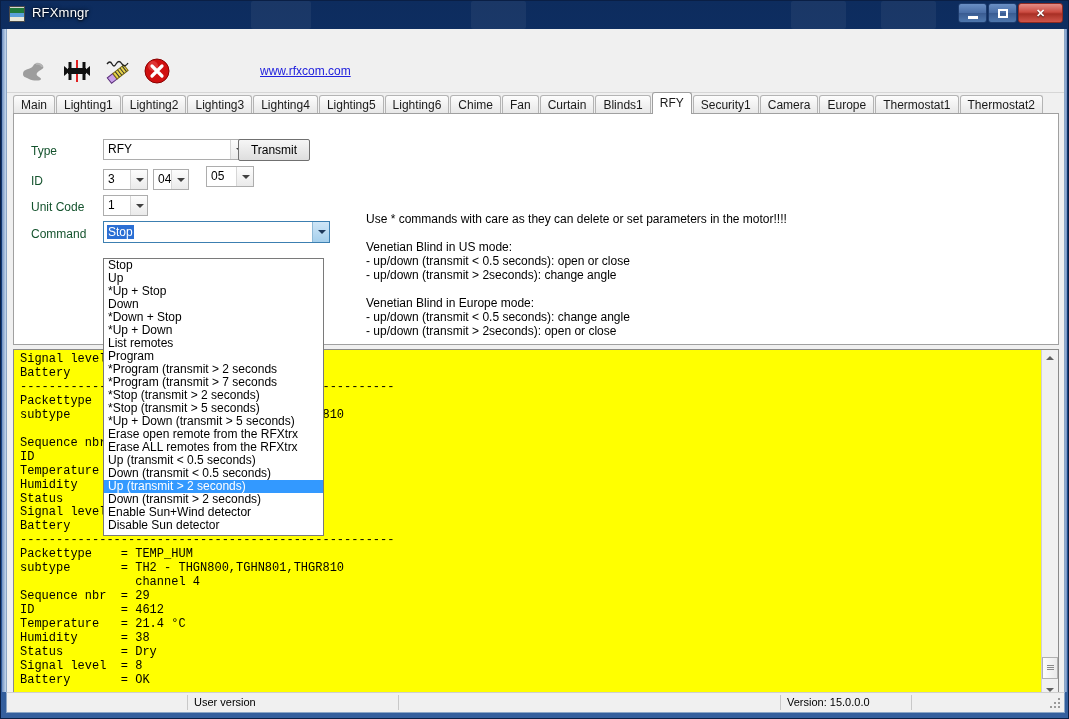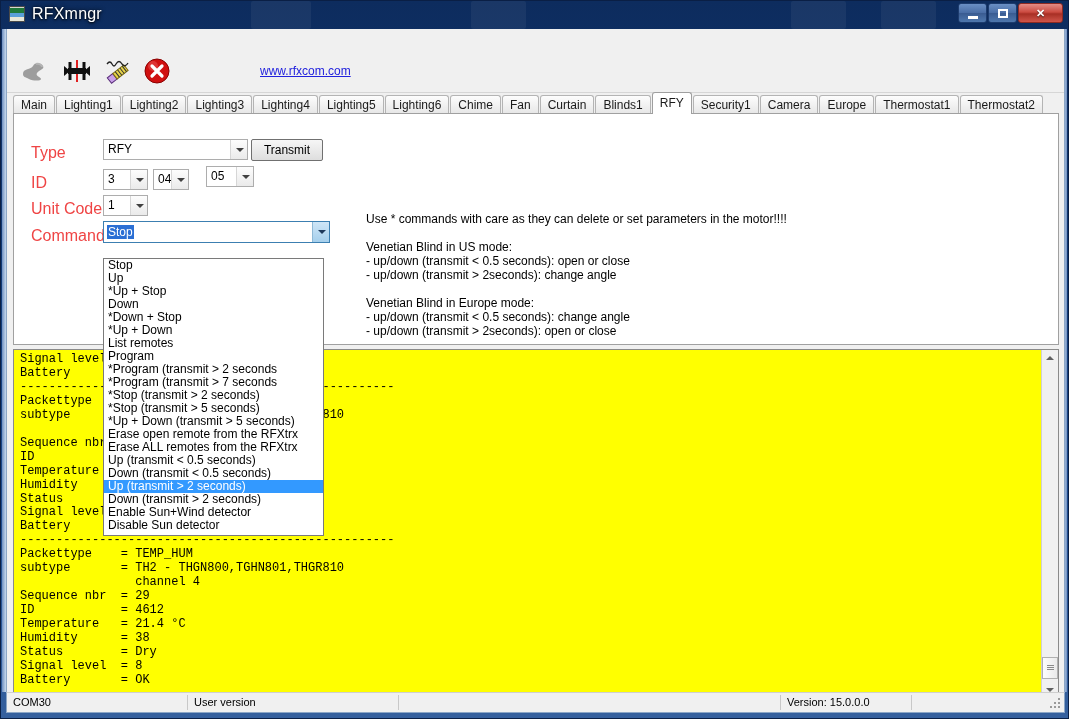--- a/index.html
+++ b/index.html
@@ -41,21 +41,21 @@
     border: 1px solid #4a4a4a;
     box-sizing: border-box;
     overflow: hidden;
   }
   #title-icon .g1 { position:absolute; left:0; top:1px; width:14px; height:5px; background:#1f7a3a; }
   #title-icon .g2 { position:absolute; left:0; top:6px; width:14px; height:4px; background:#5aa0d8; }
   #title-icon .g3 { position:absolute; left:0; top:10px; width:14px; height:4px; background:#e8e8d8; }
   #title-text {
     position: absolute; left: 31px; top: 4px;
     color: #ffffff;
-    font-size: 16px;
+    font-size: 13px;
     font-family: "Liberation Sans", sans-serif;
     text-shadow: 0 0 4px rgba(0,0,0,.9), 0 1px 2px rgba(0,0,0,.8);
     letter-spacing: .2px;
   }
   
   .tb-reflect {
     position: absolute; top: 0; height: 28px;
     background: rgba(255,255,255,.055);
     border-radius: 2px;
   }
@@ -181,21 +181,21 @@
   
   #form-panel {
     position: absolute; left: 6px; top: 84px;
     width: 1046px; height: 232px;
     background: #ffffff;
     border: 1px solid #a0a0a0;
     box-sizing: border-box;
   }
   .field-label {
     position: absolute;
-    font-size: 16px; color: #ef4444;
+    font-size: 12px; color: #14532d;
   }
   .combo {
     position: absolute;
     height: 21px;
     background: #ffffff;
     border: 1px solid #adadad;
     box-sizing: border-box;
   }
   .combo .val {
     position: absolute; left: 4px; top: 2px;
@@ -489,21 +489,21 @@
       </div>
     </div>
 
     <div id="form-panel">
 
       <span class="field-label" style="left:17px; top:30px;">Type</span>
       <div class="combo" style="left:89px; top:25px; width:145px;">
         <span class="val">RFY</span>
         <span class="arrowbox"></span>
       </div>
-      <div id="transmit-btn" style="left:237px; top:25px;">Transmit</div>
+      <div id="transmit-btn" style="left:224px; top:25px;">Transmit</div>
 
       <span class="field-label" style="left:17px; top:60px;">ID</span>
       <div class="combo" style="left:89px; top:55px; width:45px;">
         <span class="val">3</span>
         <span class="arrowbox"></span>
       </div>
       <div class="combo" style="left:139px; top:55px; width:36px;">
         <span class="val">04</span>
         <span class="arrowbox"></span>
       </div>
@@ -593,21 +593,20 @@
         <div class="dd-item">Down (transmit &lt; 0.5 seconds)</div>
         <div class="dd-item selected">Up (transmit &gt; 2 seconds)</div>
         <div class="dd-item">Down (transmit &gt; 2 seconds)</div>
         <div class="dd-item">Enable Sun+Wind detector</div>
         <div class="dd-item">Disable Sun detector</div>
       </div>
 
   </div>
 
   <div id="statusbar">
-    <div class="status-cell" style="left:0; width:180px;">COM30</div>
     <div class="status-sep" style="left:180px;"></div>
     <div class="status-cell" style="left:181px; width:210px;">User version</div>
     <div class="status-sep" style="left:391px;"></div>
     <div class="status-cell" style="left:392px; width:381px;"></div>
     <div class="status-sep" style="left:773px;"></div>
     <div class="status-cell" style="left:774px; width:130px;">Version: 15.0.0.0</div>
     <div class="status-sep" style="left:904px;"></div>
     <div id="resize-grip">
       <i style="left:8px;top:8px;"></i>
         <i style="left:4px;top:8px;"></i>

